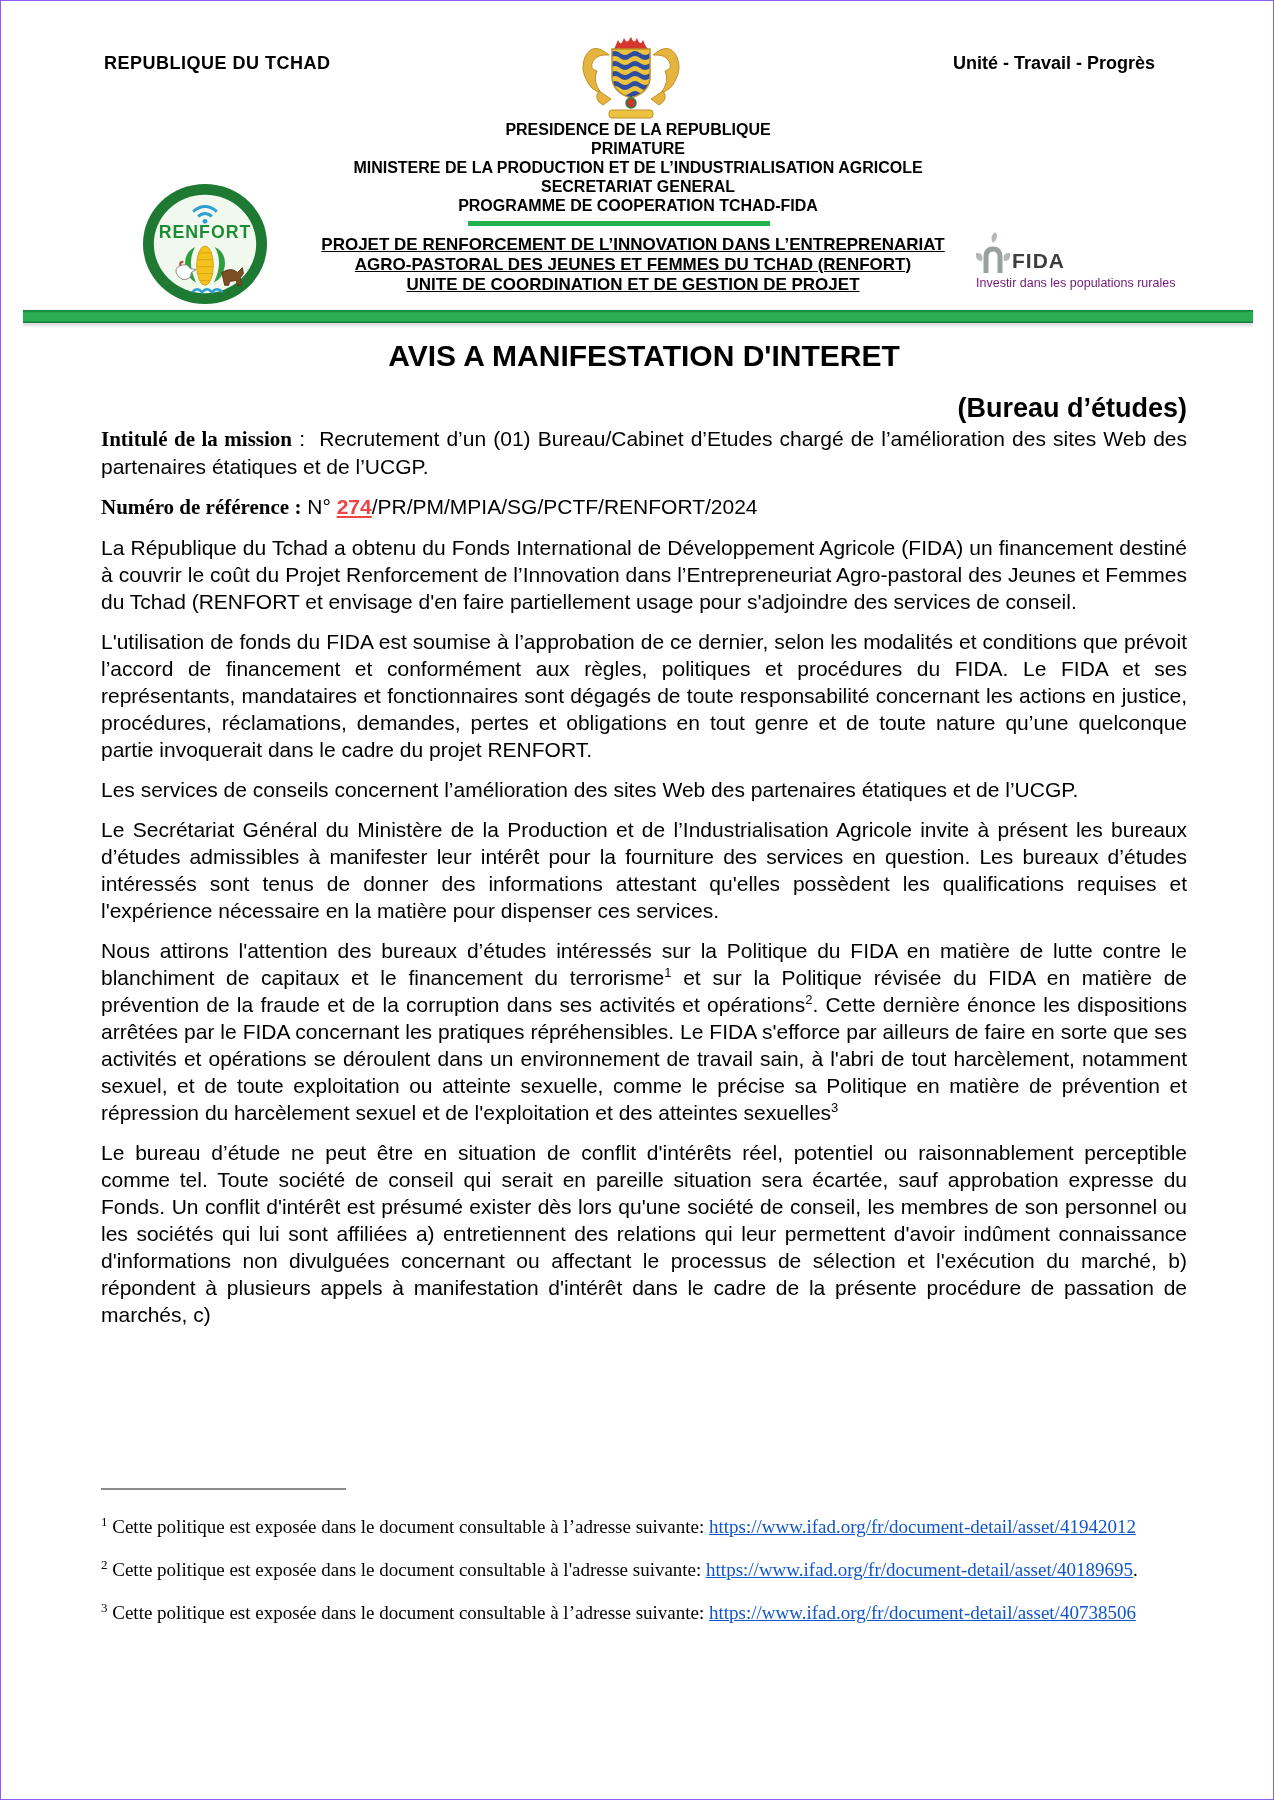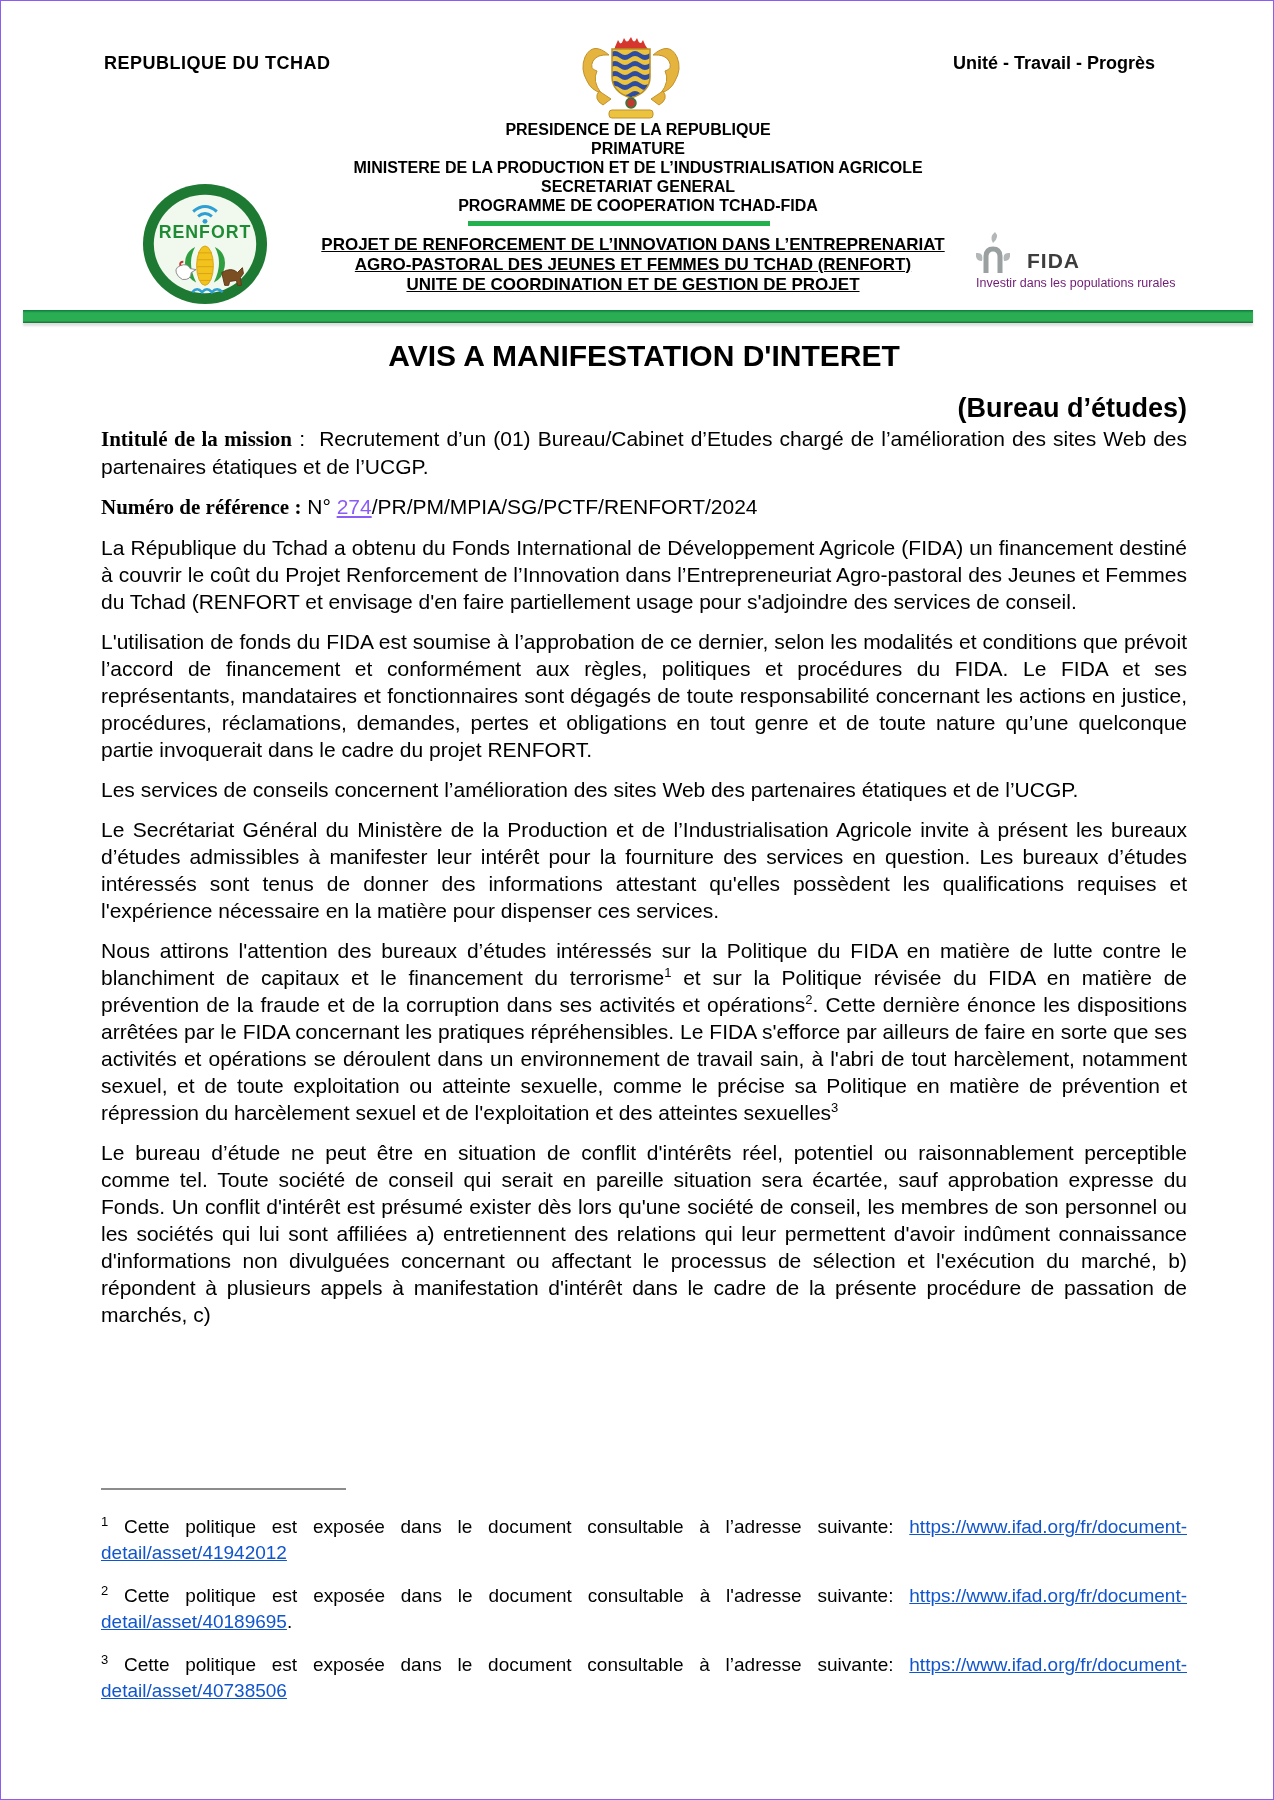--- a/index.html
+++ b/index.html
@@ -13,42 +13,42 @@
   .hdr-motto{position:absolute;right:118px;top:52px;font-size:18px;font-weight:bold;}
   .coat{position:absolute;left:568px;top:24px;width:124px;height:94px;}
   .ministry{position:absolute;left:7px;top:119px;width:1260px;text-align:center;
     font-size:16px;font-weight:bold;line-height:19px;}
   .green-underline{position:absolute;left:467px;top:220px;width:302px;height:5px;background:#22b14c;}
   .renfort-logo{position:absolute;left:140px;top:180px;width:128px;height:126px;}
   .project{position:absolute;left:257px;top:234px;width:750px;text-align:center;
     font-size:17px;font-weight:bold;line-height:20px;text-decoration:underline;}
   .fida{position:absolute;left:975px;top:230px;width:215px;}
   .fida-row{display:flex;align-items:flex-end;}
-  .fida-name{font-size:21px;font-weight:bold;color:#3d3d3d;letter-spacing:1px;margin-left:17px;}
+  .fida-name{font-size:21px;font-weight:bold;color:#3d3d3d;letter-spacing:1px;margin-left:2px;}
   .fida-tag{font-size:12.5px;color:#701a75;margin-top:3px;}
   .green-bar{position:absolute;left:22px;top:309px;width:1230px;height:13px;
     background:linear-gradient(180deg,#0d7a3c 0%,#2bad53 22%,#2bad53 82%,#156f38 100%);
     box-shadow:0 3px 2px rgba(0,0,0,.13);}
   
   .title-main{position:absolute;left:100px;top:338px;width:1086px;text-align:center;
     font-size:30px;font-weight:bold;}
   .title-sub{position:absolute;left:100px;top:392px;width:1086px;text-align:right;
     font-size:27px;font-weight:bold;}
   
   .body{position:absolute;left:100px;top:424px;width:1086px;
     font-size:21px;line-height:27px;text-align:justify;}
   .body p{margin:0 0 13px 0;}
   .bold{font-weight:bold;font-family:Liberation Serif, serif;}
-  .refnum{color:#8b5cf6;font-weight:normal;text-decoration:underline;}
+  .refnum{color:#ef4444;font-weight:bold;text-decoration:underline;}
   sup.fn{font-size:13px;line-height:0;vertical-align:super;}
   
   .footnotes{position:absolute;left:100px;top:1487px;width:1086px;
     font-size:19px;line-height:26px;text-align:justify;}
   .fn-rule{width:245px;border-top:2px solid #8c8c8c;margin-bottom:24px;}
-  .footnote{margin-bottom:17px;}
+  .footnote{margin-bottom:17px;font-family:Liberation Serif, serif;}
   .footnote sup{font-size:13px;vertical-align:super;line-height:0;}
   .link{color:#1155cc;text-decoration:underline;cursor:pointer;overflow-wrap:break-word;}
 </style>
 </head>
 <body>
 
 <div class="page">
 
   <div class="hdr-country">REPUBLIQUE DU TCHAD</div>
   <div class="hdr-motto">Unité - Travail - Progrès</div>

